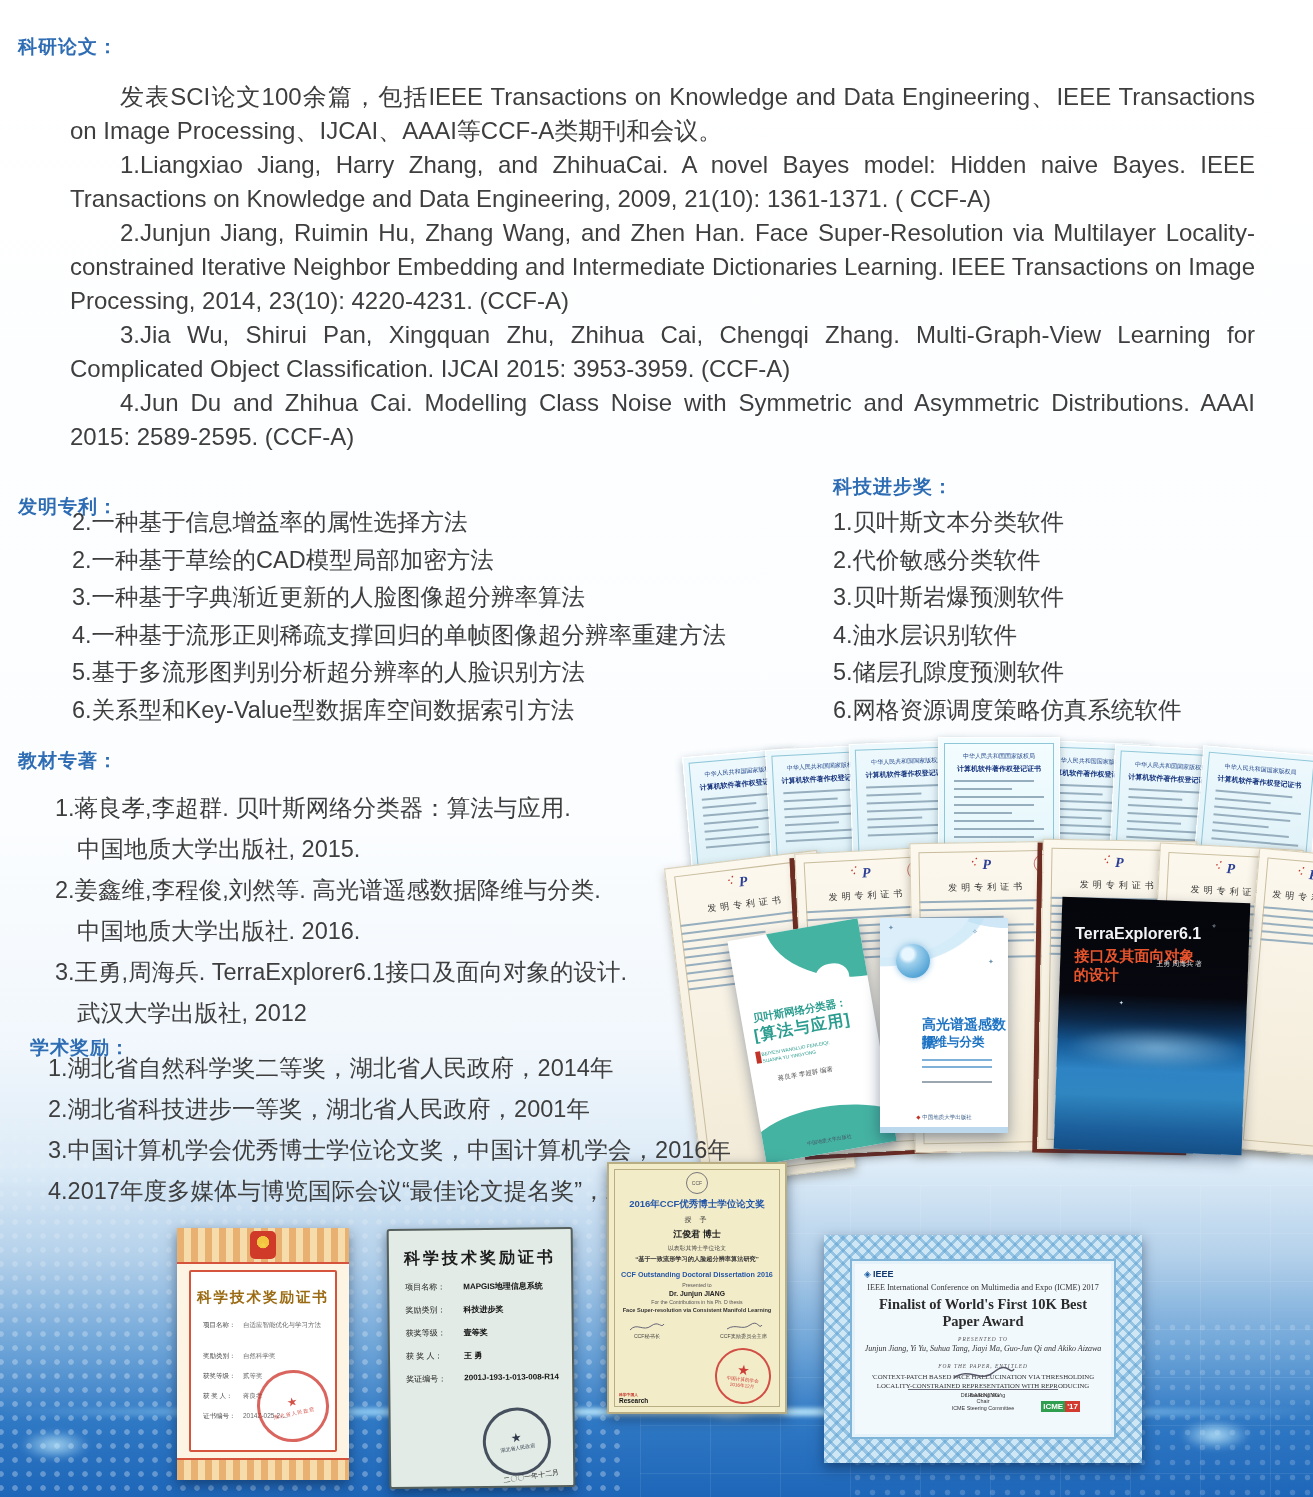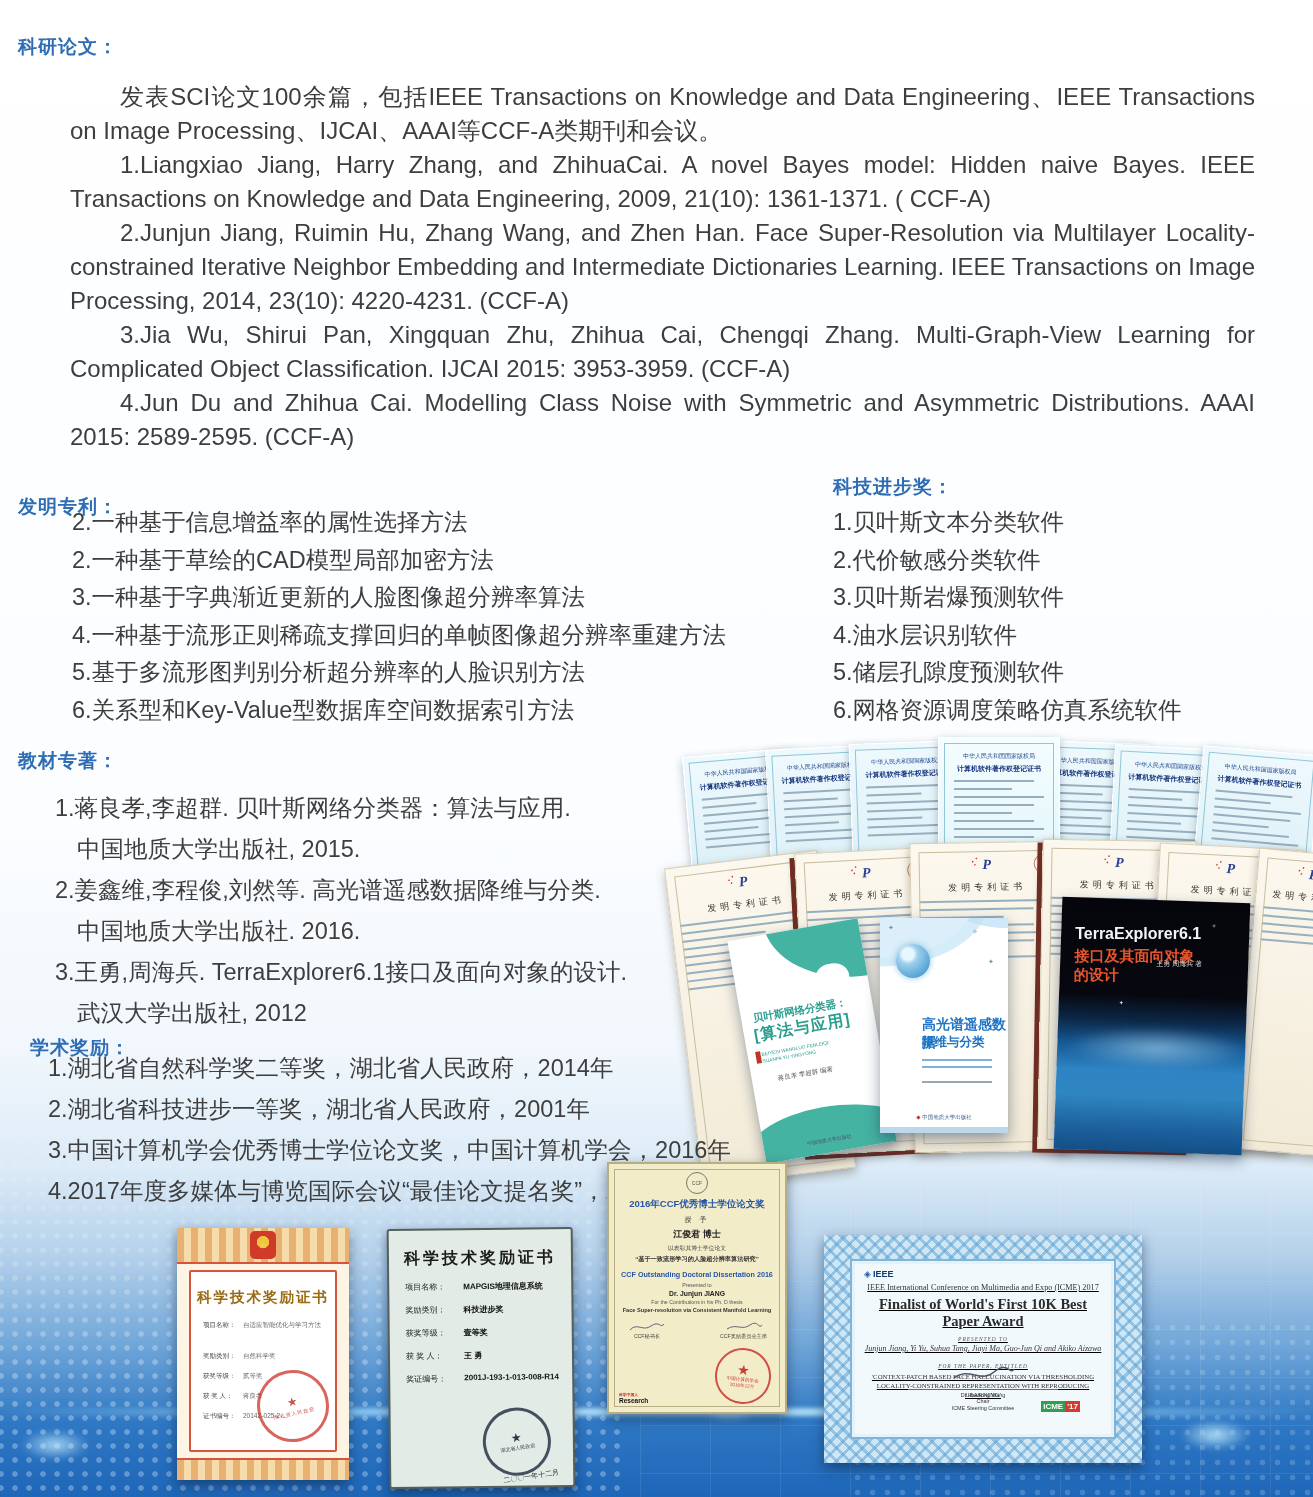--- a/index.html
+++ b/index.html
@@ -157,21 +157,21 @@
   .c3 .sigs svg{display:block;margin:0 auto;}
   .c3 .stamp{position:absolute;right:14px;bottom:8px;width:52px;height:52px;border:2px solid rgba(200,40,35,.8);border-radius:50%;
     display:flex;flex-direction:column;align-items:center;justify-content:center;color:rgba(200,40,35,.9);transform:rotate(6deg);}
   .c3 .stamp .st{font-size:14px;line-height:12px;}
   .c3 .stamp .sx{font-size:4.6px;margin-top:1px;}
   .c3 .res{position:absolute;left:10px;bottom:8px;font-size:6.5px;font-weight:bold;color:#111;}
   .c3 .res i{display:block;font-style:normal;font-size:3.8px;color:#c23428;}
   .c4{left:824px;top:1235px;width:318px;height:228px;background:#cfe6f4;
     background-image:repeating-linear-gradient(45deg,rgba(90,160,210,.5) 0 3px,transparent 3px 9px),
       repeating-linear-gradient(-45deg,rgba(90,160,210,.5) 0 3px,transparent 3px 9px);}
-  .c4 .panel{position:absolute;inset:24px 26px;background:#f2f9fd;border:2px solid #7fb5d8;box-shadow:0 0 0 3px #e6f2fa inset;text-decoration:underline;}
+  .c4 .panel{position:absolute;inset:24px 26px;background:#f2f9fd;border:2px solid #7fb5d8;box-shadow:0 0 0 3px #e6f2fa inset;}
   .c4 .brand{position:absolute;left:12px;top:8px;font-size:9px;font-weight:bold;color:#123a6e;}
   .c4 .brand::before{content:"◈";color:#1f5fa8;margin-right:2px;}
   .c4 .conf{text-align:center;font:8.2px "Liberation Serif",serif;color:#333;margin-top:22px;}
   .c4 .big{text-align:center;font:bold 14.5px "Liberation Serif",serif;color:#2b2b2b;margin-top:4px;line-height:17px;padding:0 14px;}
   .c4 .pres{text-align:center;font:italic 5.4px "Liberation Serif",serif;color:#555;margin-top:6px;letter-spacing:1px;}
   .c4 .names{text-align:center;font:italic 8px "Liberation Serif",serif;color:#333;margin-top:2px;}
   .c4 .forl{text-align:center;font:italic 5.4px "Liberation Serif",serif;color:#555;margin-top:10px;letter-spacing:1px;}
   .c4 .paper{text-align:center;font:6.8px "Liberation Serif",serif;color:#333;margin-top:3px;padding:0 16px;line-height:9px;}
   .c4 .sig{position:absolute;left:50%;bottom:26px;transform:translateX(-50%);text-align:center;}
   .c4 .sig .ln{width:150px;border-top:1px solid #667;margin:1px auto 2px;}

